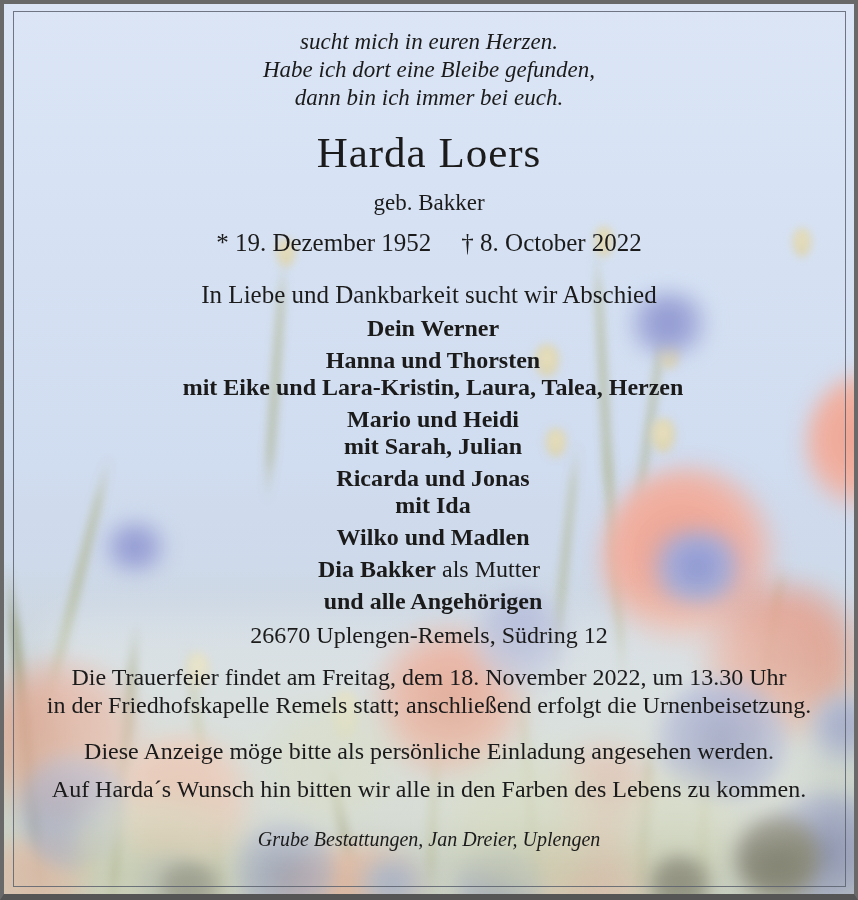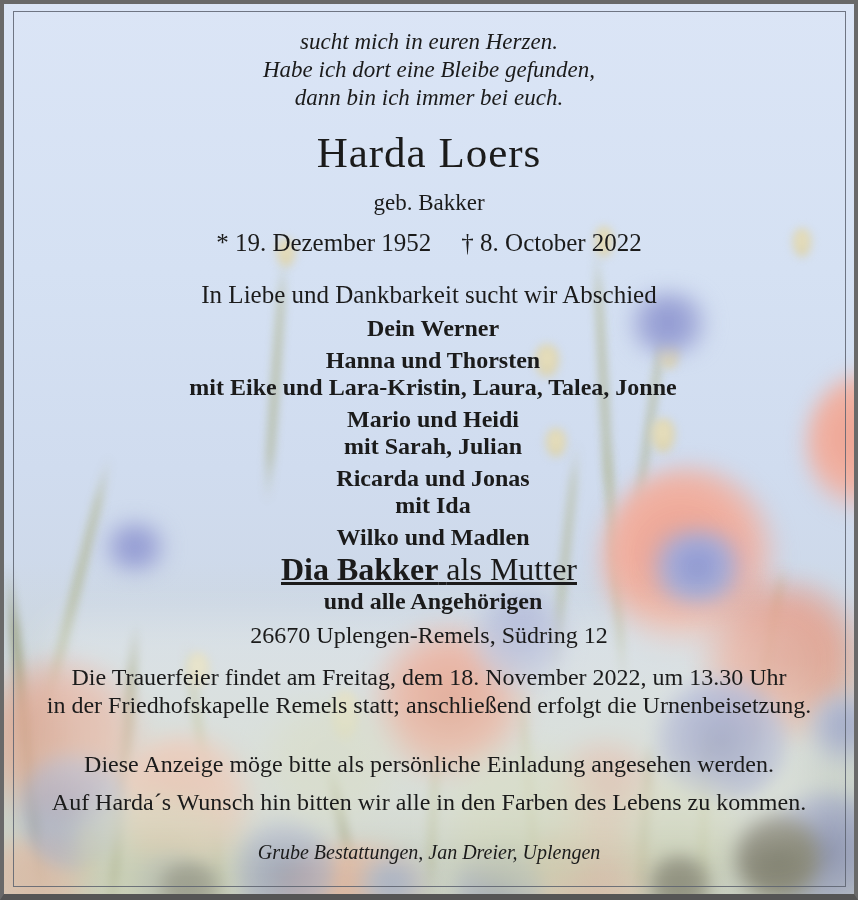--- a/index.html
+++ b/index.html
@@ -32,25 +32,25 @@
   
   .txt{position:absolute;inset:0;z-index:20;text-align:center;padding-top:28px;box-sizing:border-box;}
   .poem{font-style:italic;font-size:23px;line-height:28px;}
   .name{font-size:43px;line-height:70px;margin-top:6px;letter-spacing:1px;}
   .maiden{font-size:23px;line-height:26px;margin-top:2px;}
   .dates{font-size:25px;line-height:30px;margin-top:12px;white-space:nowrap;}
   .dates .gap{margin-left:30px;}
   .farewell{font-size:25px;line-height:30px;margin-top:22px;}
   .fam-group{margin-top:5px;}
   .fam-line{font-weight:bold;font-size:24px;line-height:27px;white-space:nowrap;margin-left:8px;}
-  .fam-mixed{font-size:32px;line-height:27px;white-space:nowrap;text-decoration:underline;}
+  .fam-mixed{font-size:24px;line-height:27px;white-space:nowrap;}
   .fam-mixed .b{font-weight:bold;}
   .address{font-size:24px;line-height:27px;margin-top:7px;}
   .service{font-size:24px;line-height:28px;margin-top:14px;}
-  .invitation{font-size:24px;line-height:27px;margin-top:32px;text-align:center;}
+  .invitation{font-size:24px;line-height:27px;margin-top:19px;text-align:center;}
   .wish{font-size:24px;line-height:27px;margin-top:11px;}
   .undertaker{font-size:20px;line-height:23px;margin-top:25px;font-style:italic;}
 </style>
 </head>
 <body>
 
 <div class="card">
 
   <div class="bg">
 
@@ -136,21 +136,21 @@
     </div>
 
     <div class="farewell">In Liebe und Dankbarkeit sucht wir Abschied</div>
 
     <div>
       <div class="fam-group">
         <div class="fam-line">Dein Werner</div>
       </div>
       <div class="fam-group">
         <div class="fam-line">Hanna und Thorsten</div>
-        <div class="fam-line">mit Eike und Lara-Kristin, Laura, Talea, Jonne</div>
+        <div class="fam-line">mit Eike und Lara-Kristin, Laura, Talea, Herzen</div>
       </div>
       <div class="fam-group">
         <div class="fam-line">Mario und Heidi</div>
         <div class="fam-line">mit Sarah, Julian</div>
       </div>
       <div class="fam-group">
         <div class="fam-line">Ricarda und Jonas</div>
         <div class="fam-line">mit Ida</div>
       </div>
       <div class="fam-group">

